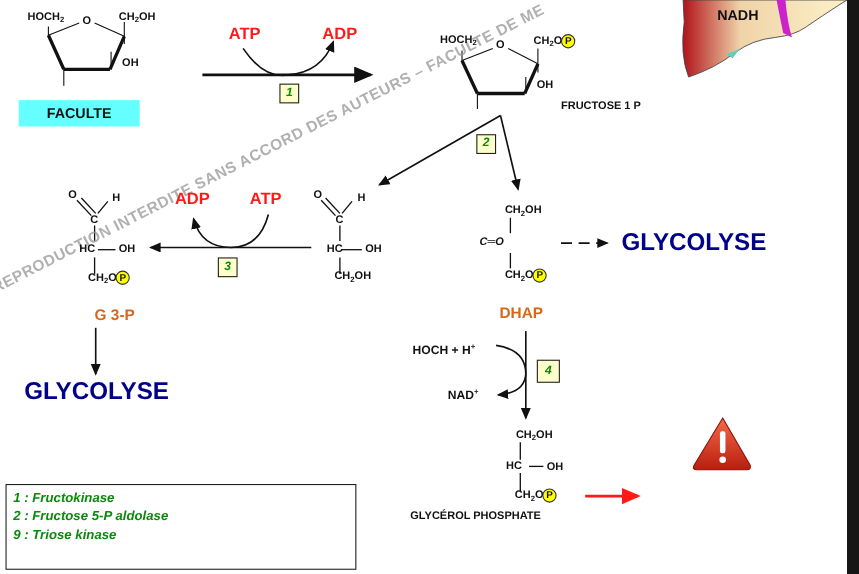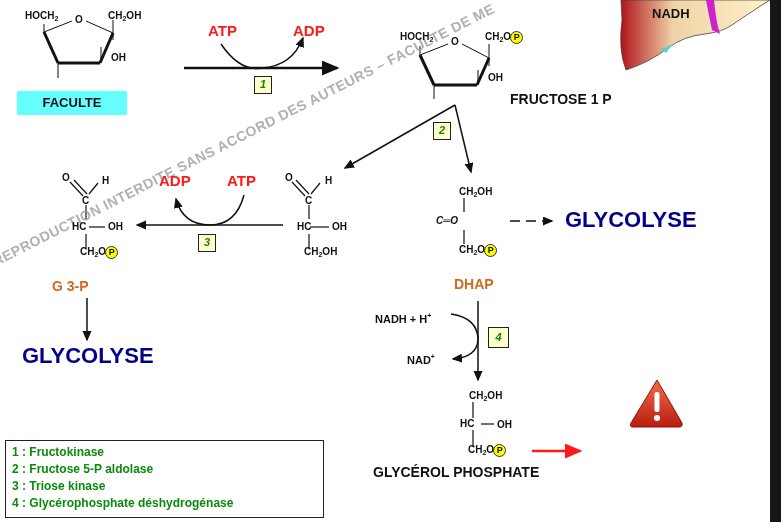--- a/index.html
+++ b/index.html
@@ -5,26 +5,26 @@
   html, body { margin:0; padding:0; }
   body { width:781px; height:522px; overflow:hidden; background:#ffffff; font-family:"Liberation Sans", sans-serif; position:relative; }
   #stage { position:absolute; left:0; top:0; width:781px; height:522px; }
   .right-strip { position:absolute; left:770px; top:0; width:11px; height:522px; background:#161616; }
   .abs { position:absolute; white-space:nowrap; }
   .chem { font-weight:bold; font-size:10px; color:#111; }
   .chem sub { font-size:7px; vertical-align:-2px; }
   .red { color:#ff1a1a; font-weight:bold; font-size:15px; }
   .blue { color:#00008b; font-weight:bold; }
   .orange { color:#d2691e; font-weight:bold; font-size:14px; }
-  .name { font-weight:bold; color:#111; font-size:14px; }
+  .name { font-weight:bold; color:#111; font-size:10px; }
   .step { position:absolute; width:18px; height:18px; background:#ffffcc; border:1.5px solid #222; box-sizing:border-box; color:#0a8a0a; font-weight:bold; font-style:italic; font-size:11px; text-align:center; line-height:15px; }
   .pcircle { display:inline-block; width:13px; height:13px; border-radius:50%; background:#ffff00; border:1px solid #333; box-sizing:border-box; font-size:9px; line-height:11px; text-align:center; color:#111; vertical-align:middle; margin-left:-1px; }
   .fructose-label { position:absolute; left:17px; top:91px; width:110px; height:24px; background:#66ffff; font-weight:bold; font-size:13px; color:#111; text-align:center; line-height:24px; }
   .legend { position:absolute; left:5px; top:440px; width:319px; height:78px; border:1.5px solid #222; box-sizing:border-box; padding:3px 6px; }
-  .legend-item { color:#0a8a0a; font-weight:bold; font-size:12px; line-height:17px; white-space:nowrap; }
+  .legend-item { color:#0a8a0a; font-weight:bold; font-style:italic; font-size:12px; line-height:17px; white-space:nowrap; }
   .biosynth { position:absolute; left:589px; top:433px; width:124px; height:34px; border:2px solid #ff1a1a; box-sizing:border-box; color:#ff1a1a; font-weight:bold; font-size:10px; text-align:center; line-height:13px; padding-top:2px; }
   .foie-label { position:absolute; left:652px; top:6px; font-weight:bold; font-size:13px; color:#111; }
   .watermark { position:absolute; left:-10px; top:255px; transform-origin:0 0; transform:rotate(-27deg); color:rgba(150,150,150,0.75); font-weight:bold; font-size:14px; letter-spacing:0.5px; white-space:nowrap; pointer-events:none; }
   svg.lines { position:absolute; left:0; top:0; }
 </style>
 </head>
 <body>
 
 <div id="stage">
 
@@ -151,53 +151,52 @@
   <div class="foie-label">NADH</div>
 
   <div class="step" style="left:433px;top:122px;">2</div>
 
   <div class="abs chem" style="left:62px;top:172px;">O</div>
   <div class="abs chem" style="left:102px;top:175px;">H</div>
   <div class="abs chem" style="left:82px;top:195px;">C</div>
   <div class="abs chem" style="left:72px;top:221px;">HC</div>
   <div class="abs chem" style="left:108px;top:221px;">OH</div>
   <div class="abs chem" style="left:80px;top:246px;"><span>CH</span><sub>2</sub><span>O</span><span class="pcircle">P</span></div>
-  <div class="abs orange" style="left:52px;top:278px;text-align:center;">G 3-P</div>
+  <div class="abs orange" style="left:86px;top:278px;text-align:center;">G 3-P</div>
 
   <div class="abs red" style="left:159px;top:172px;">ADP</div>
   <div class="abs red" style="left:227px;top:172px;">ATP</div>
   <div class="step" style="left:198px;top:234px;">3</div>
 
   <div class="abs chem" style="left:285px;top:172px;">O</div>
   <div class="abs chem" style="left:325px;top:175px;">H</div>
   <div class="abs chem" style="left:305px;top:195px;">C</div>
   <div class="abs chem" style="left:297px;top:221px;">HC</div>
   <div class="abs chem" style="left:332px;top:221px;">OH</div>
   <div class="abs chem" style="left:304px;top:246px;"><span>CH</span><sub>2</sub><span>OH</span></div>
 
   <div class="abs chem" style="left:459px;top:186px;"><span>CH</span><sub>2</sub><span>OH</span></div>
   <div class="abs chem" style="left:436px;top:215px;font-style:italic;">C═O</div>
   <div class="abs chem" style="left:459px;top:244px;"><span>CH</span><sub>2</sub><span>O</span><span class="pcircle">P</span></div>
   <div class="abs orange" style="left:454px;top:276px;">DHAP</div>
 
   <div class="abs blue" style="left:565px;top:207px;font-size:22px;">GLYCOLYSE</div>
   <div class="abs blue" style="left:22px;top:343px;font-size:22px;">GLYCOLYSE</div>
 
-  <div class="abs chem" style="left:375px;top:312px;font-size:11px;"><span>NADH + H</span><sup style="font-size:7px;">+</sup></div>
+  <div class="abs chem" style="left:375px;top:312px;font-size:11px;"><span>HOCH + H</span><sup style="font-size:7px;">+</sup></div>
   <div class="abs chem" style="left:407px;top:353px;font-size:11px;"><span>NAD</span><sup style="font-size:7px;">+</sup></div>
   <div class="step" style="left:488px;top:327px;width:21px;height:21px;line-height:18px;">4</div>
 
   <div class="abs chem" style="left:469px;top:390px;"><span>CH</span><sub>2</sub><span>OH</span></div>
   <div class="abs chem" style="left:460px;top:418px;">HC</div>
   <div class="abs chem" style="left:497px;top:419px;">OH</div>
   <div class="abs chem" style="left:468px;top:444px;"><span>CH</span><sub>2</sub><span>O</span><span class="pcircle">P</span></div>
   <div class="abs name" style="left:373px;top:464px;">GLYCÉROL PHOSPHATE</div>
 
 
   <div class="legend">
     <div class="legend-item">1 :  Fructokinase</div>
     <div class="legend-item">2  : Fructose 5-P aldolase</div>
-    <div class="legend-item">3  : Triose kinase</div>
-    <div class="legend-item">4 :  Glycérophosphate déshydrogénase</div>
+    <div class="legend-item">9  : Triose kinase</div>
   </div>
 
   <div class="right-strip"></div>
 </div>
 
 </body></html>

